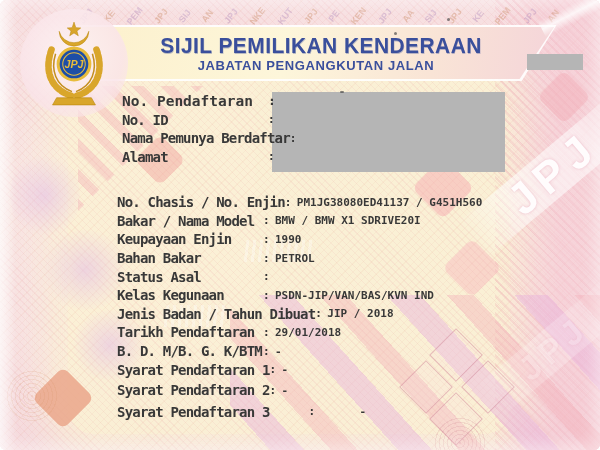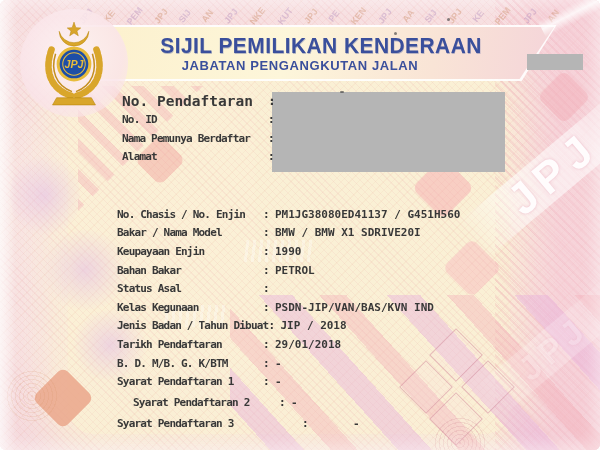--- a/index.html
+++ b/index.html
@@ -57,43 +57,43 @@
   .banner-o{left:76px;top:25px;width:498px;height:56px;background:rgba(255,255,255,.9);
          clip-path:polygon(0 0,96.5% 0,89.5% 100%,0 100%);}
   .banner-i{left:78px;top:27px;width:494px;height:52px;
          clip-path:polygon(0 0,96.4% 0,89.4% 100%,0 100%);
          background:linear-gradient(100deg,#fcf0cc 0%,#fdf6da 42%,#f9e4d6 72%,#f4d2da 100%);}
   .streak{left:538px;top:4px;width:72px;height:18px;transform:rotate(-27deg);
          background:linear-gradient(180deg,rgba(255,255,255,0),rgba(255,255,255,.8),rgba(255,255,255,0));}
   .title{left:101px;top:33px;width:440px;text-align:center;font-family:"Liberation Sans",sans-serif;
          font-weight:bold;font-size:22px;letter-spacing:.5px;transform:scaleX(.95);color:#3a4f9c;
          text-shadow:.5px .5px 0 rgba(58,79,156,.35);}
-  .subtitle{left:80px;top:58px;width:440px;text-align:center;font-family:"Liberation Sans",sans-serif;
+  .subtitle{left:96px;top:58px;width:440px;text-align:center;font-family:"Liberation Sans",sans-serif;
          font-weight:bold;font-size:13px;letter-spacing:.6px;color:#3a4f9c;}
   
   .logo{left:20px;top:9px;width:108px;height:108px;border-radius:50%;
         background:radial-gradient(circle at 46% 42%,rgba(253,242,242,.95) 0%,rgba(250,228,233,.85) 62%,rgba(250,228,233,0) 100%);
         display:flex;align-items:center;justify-content:center;}
   
   .redact{background:#b5b5b5;}
   .redact.big{left:272px;top:92px;width:233px;height:80px;}
   .redact.small{left:527px;top:54px;width:56px;height:16px;}
   
   .rows{color:#383838;}
   .rows .row{display:flex;align-items:center;height:18.5px;}
-  .rows .lbl{flex:0 0 146px;font-size:11px;font-weight:bold;letter-spacing:-0.8px;white-space:pre;}
+  .rows .lbl{flex:0 0 146px;font-size:14px;font-weight:bold;letter-spacing:-0.8px;white-space:pre;}
   .rows .colon{flex:0 0 12px;font-size:11px;font-weight:bold;}
   .rows .val{font-size:11px;font-weight:bold;white-space:pre;}
   .rows-owner{left:122px;top:91px;width:400px;}
   .rows-owner .row.big{height:19.5px;}
   .rows-owner .row.big .lbl{font-size:14.5px;letter-spacing:0;flex-basis:146px;}
   .rows-owner .row.big .colon{font-size:13px;}
-  .rows-vehicle{left:117px;top:205px;width:420px;}
+  .rows-vehicle{left:117px;top:193px;width:420px;}
   .rows-vehicle .row{height:18.6px;}
-  .rows-vehicle .row:nth-child(11){margin-top:2px;margin-left:16px;}
+  .rows-vehicle .row:nth-child(11){margin-top:2px;}
   .rows-vehicle .row:nth-child(12){margin-top:3px;gap:39px;}
   .speck{width:3px;height:3px;border-radius:50%;background:#444;opacity:.65;}
   .sp1{left:447px;top:18px;}
   .sp2{left:394px;top:32px;}
   .sp3{left:340px;top:91px;width:4px;height:2px;border-radius:1px;}
   .edge{inset:0;box-shadow:inset 0 0 16px 5px rgba(255,255,255,.45);pointer-events:none;}
   .edge-l{left:0;top:0;width:16px;height:450px;background:linear-gradient(90deg,rgba(255,255,255,.55),rgba(255,255,255,0));}
 </style>
 </head>
 <body>

